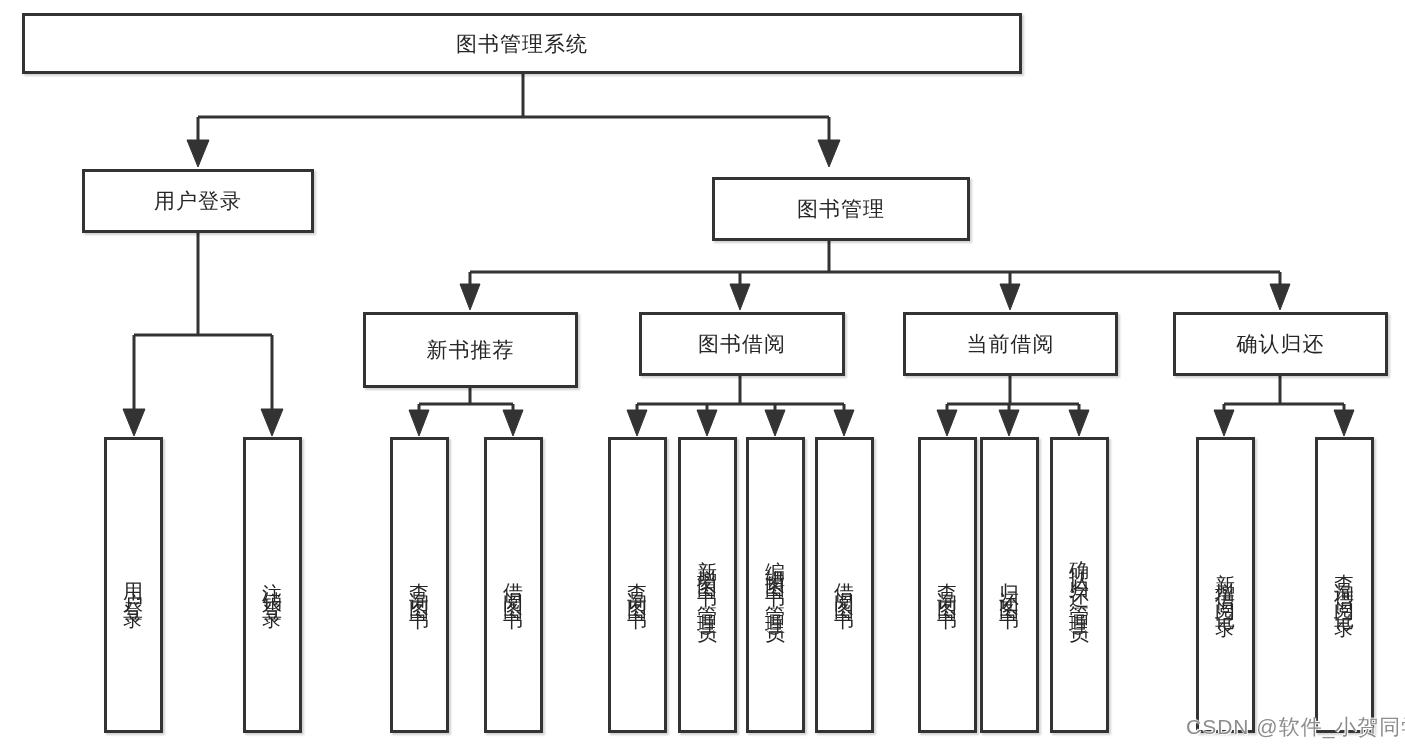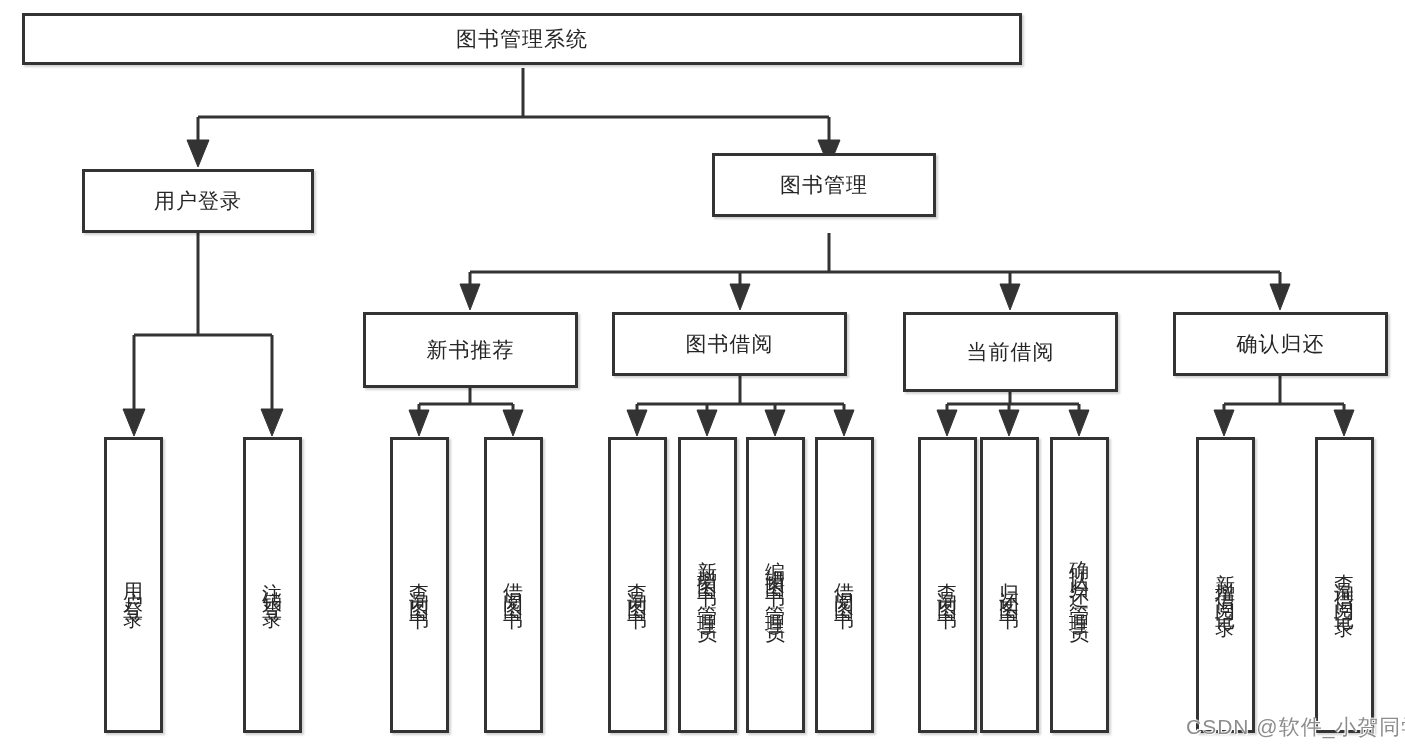--- a/index.html
+++ b/index.html
@@ -112,38 +112,38 @@
     <g>
       <path d="M1280 376 V405"></path>
       <path d="M1224 404 H1344"></path>
       <path d="M1224 404 V412"></path>
         <polygon points="1224,436 1214,410 1234,410"></polygon>
       <path d="M1344 404 V412"></path>
         <polygon points="1344,436 1334,410 1354,410"></polygon>
     </g>
   </svg>
 
-  <div class="node" style="left:22px;top:13px;width:1000px;height:52px">
+  <div class="node" style="left:22px;top:13px;width:1000px;height:61px">
     <span class="lbl">图书管理系统</span>
   </div>
 
   <div class="node" style="left:82px;top:169px;width:232px;height:64px">
     <span class="lbl">用户登录</span>
   </div>
-  <div class="node" style="left:712px;top:153px;width:224px;height:64px">
+  <div class="node" style="left:712px;top:177px;width:258px;height:64px">
     <span class="lbl">图书管理</span>
   </div>
 
   <div class="node" style="left:363px;top:312px;width:215px;height:76px">
     <span class="lbl">新书推荐</span>
   </div>
-  <div class="node" style="left:612px;top:312px;width:235px;height:64px">
+  <div class="node" style="left:639px;top:312px;width:206px;height:64px">
     <span class="lbl">图书借阅</span>
   </div>
-  <div class="node" style="left:903px;top:312px;width:215px;height:80px">
+  <div class="node" style="left:903px;top:312px;width:215px;height:64px">
     <span class="lbl">当前借阅</span>
   </div>
   <div class="node" style="left:1173px;top:312px;width:215px;height:64px">
     <span class="lbl">确认归还</span>
   </div>
 
   <div class="node leaf" style="left:104px;top:437px;width:59px;height:296px">
     <span class="lbl">用户登录</span>
   </div>
   <div class="node leaf" style="left:243px;top:437px;width:59px;height:296px">

